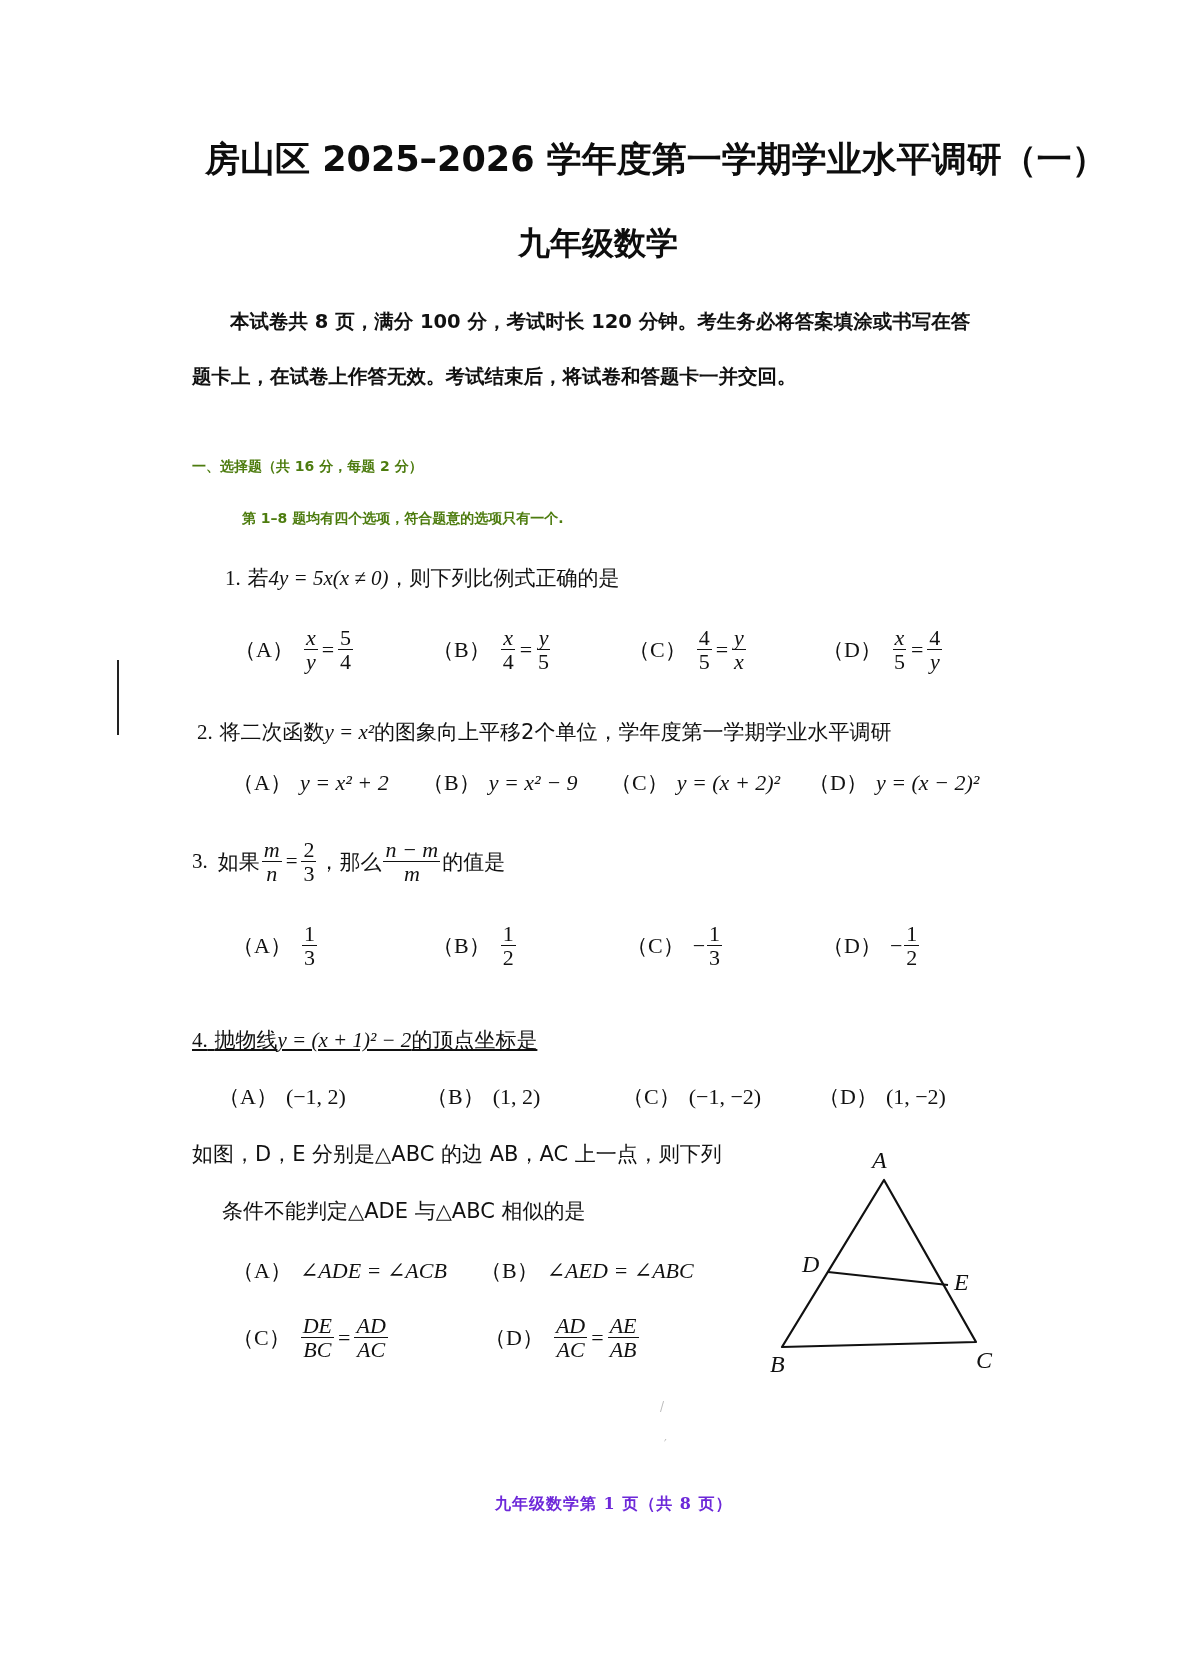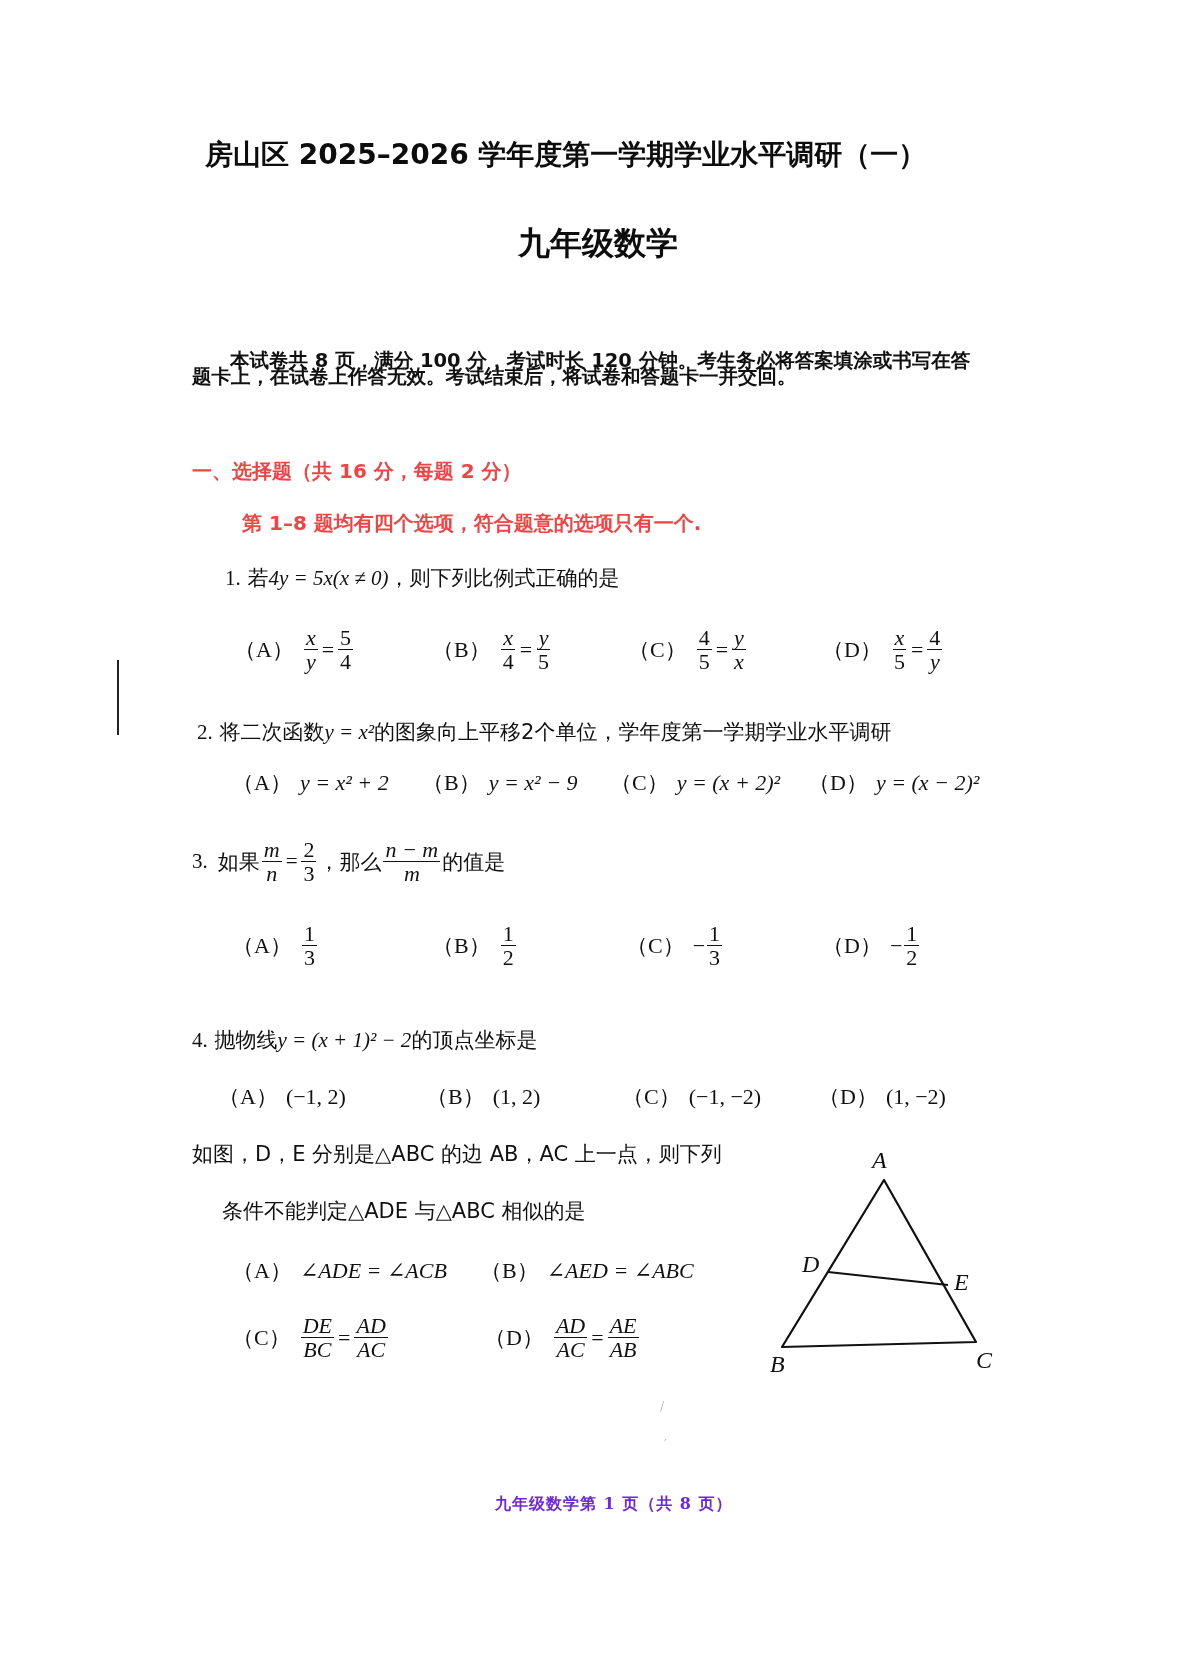--- a/index.html
+++ b/index.html
@@ -1,22 +1,22 @@
 <!DOCTYPE html>
 <html><head>
 <meta charset="utf-8">
 <style>
   html, body { margin:0; padding:0; background:#ffffff; }
   body { width:1190px; height:1678px; position:relative; overflow:hidden;
          font-family:"DejaVu Serif","Liberation Serif",serif; color:#111; }
   .abs { position:absolute; white-space:nowrap; }
-  .title { font-family:"DejaVu Sans","Liberation Sans",sans-serif; font-weight:bold; font-size:28px; letter-spacing:0px; color:#0d0d0d; }
+  .title { font-family:"DejaVu Sans","Liberation Sans",sans-serif; font-weight:bold; font-size:35px; letter-spacing:0px; color:#0d0d0d; }
   .subtitle { font-family:"DejaVu Sans","Liberation Sans",sans-serif; font-weight:bold; font-size:32px; color:#0d0d0d; }
   .intro { font-family:"DejaVu Sans","Liberation Sans",sans-serif; font-weight:bold; font-size:19.5px; color:#111; }
-  .sec { font-family:"DejaVu Sans","Liberation Sans",sans-serif; font-size:20px; font-weight:bold; color:#ef4444; }
+  .sec { font-family:"DejaVu Sans","Liberation Sans",sans-serif; font-size:14px; font-weight:bold; color:#4d7c0f; }
   .q { font-family:"DejaVu Sans","Liberation Sans",sans-serif; font-size:21px; color:#111; }
   .math { font-family:"Liberation Serif","DejaVu Serif",serif; font-style:italic; }
   .num { font-family:"Liberation Serif","DejaVu Serif",serif; font-style:normal; }
   .opt { font-family:"Liberation Serif","DejaVu Serif",serif; font-size:22px; color:#111; display:flex; align-items:center; }
   .lbl { font-family:"Liberation Serif","DejaVu Serif",serif; font-size:22px; margin-right:8px; }
   .frac { display:inline-flex; flex-direction:column; align-items:center; vertical-align:middle; line-height:1.05; margin:0 2px; }
   .frac .n { padding:0 2px; border-bottom:1.6px solid #111; }
   .frac .d { padding:0 2px; }
   .eq { margin:0 2px; }
   .footer { font-family:"DejaVu Serif","Liberation Serif",serif; font-weight:bold; font-size:16px; letter-spacing:1px; color:#6d28d9; }
@@ -25,21 +25,21 @@
   .speck { position:absolute; color:#bbb; font-size:12px; }
 </style>
 </head>
 <body>
 
 <div class="margin-line" style="top:660px;height:75px;"></div>
 
 <div class="abs title" style="left:205px;top:136px;">房山区 2025–2026 学年度第一学期学业水平调研（一）</div>
 <div class="abs subtitle" style="left:518px;top:222px;">九年级数学</div>
 
-<div class="abs intro" style="left:230px;top:308px;width:960px;overflow:hidden;margin-top:39px;">本试卷共 8 页，满分 100 分，考试时长 120 分钟。考生务必将答案填涂或书写在答</div>
+<div class="abs intro" style="left:230px;top:308px;width:960px;overflow:hidden;">本试卷共 8 页，满分 100 分，考试时长 120 分钟。考生务必将答案填涂或书写在答</div>
 <div class="abs intro" style="left:192px;top:363px;">题卡上，在试卷上作答无效。考试结束后，将试卷和答题卡一并交回。</div>
 
 <div class="abs sec" style="left:192px;top:458px;">一、选择题（共 16 分，每题 2 分）</div>
 <div class="abs sec" style="left:242px;top:510px;font-weight:bold;">第 1–8 题均有四个选项，符合题意的选项只有一个.</div>
 
 <div class="abs q" style="left:197px;top:564px;margin-left:28px;">
   <span class="num">1.</span>
   <span>若</span><span class="math">4y = 5x(x ≠ 0)</span><span>，则下列比例式正确的是</span>
 </div>
 <div class="abs opt" style="left:234px;top:626px;">
@@ -157,21 +157,21 @@
 </div>
 <div class="abs opt" style="left:822px;top:922px;">
   <span class="lbl">（D）</span>
     <span>−</span>
   <span class="frac num">
       <span class="n">1</span>
       <span class="d">2</span>
     </span>
 </div>
 
-<div class="abs q" style="left:192px;top:1026px;">
+<div class="abs q" style="left:192px;top:1026px;text-decoration:underline;">
   <span class="num">4.</span>
   <span>抛物线</span><span class="math">y = (x + 1)² − 2</span><span>的顶点坐标是</span>
 </div>
 <div class="abs opt" style="left:218px;top:1082px;">
   <span class="lbl">（A）</span>
     <span class="num">(−1, 2)</span>
 </div>
 <div class="abs opt" style="left:426px;top:1082px;">
   <span class="lbl">（B）</span>
     <span class="num">(1, 2)</span>

